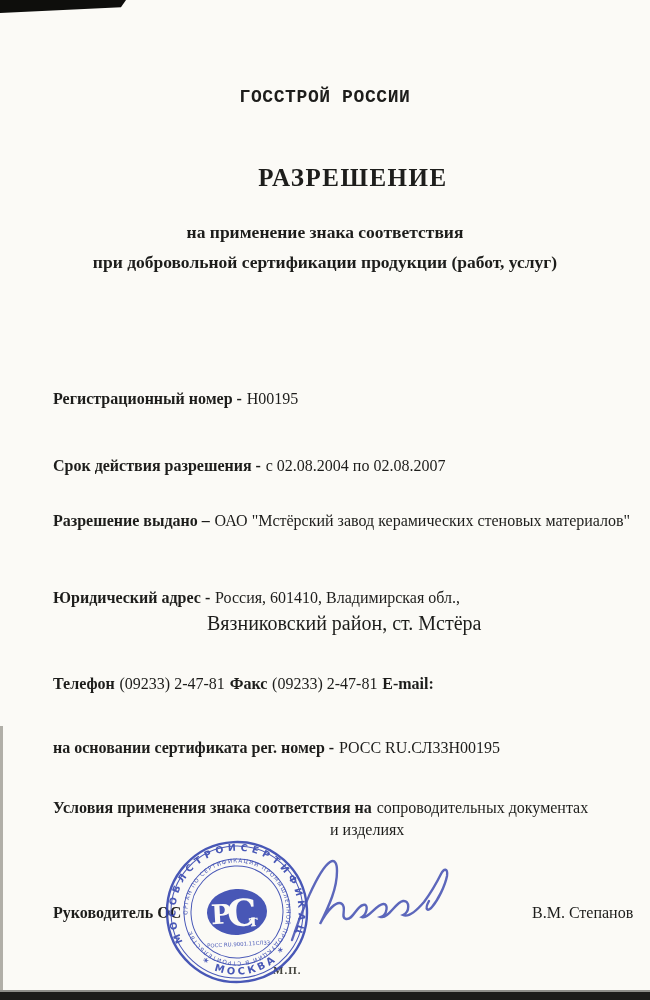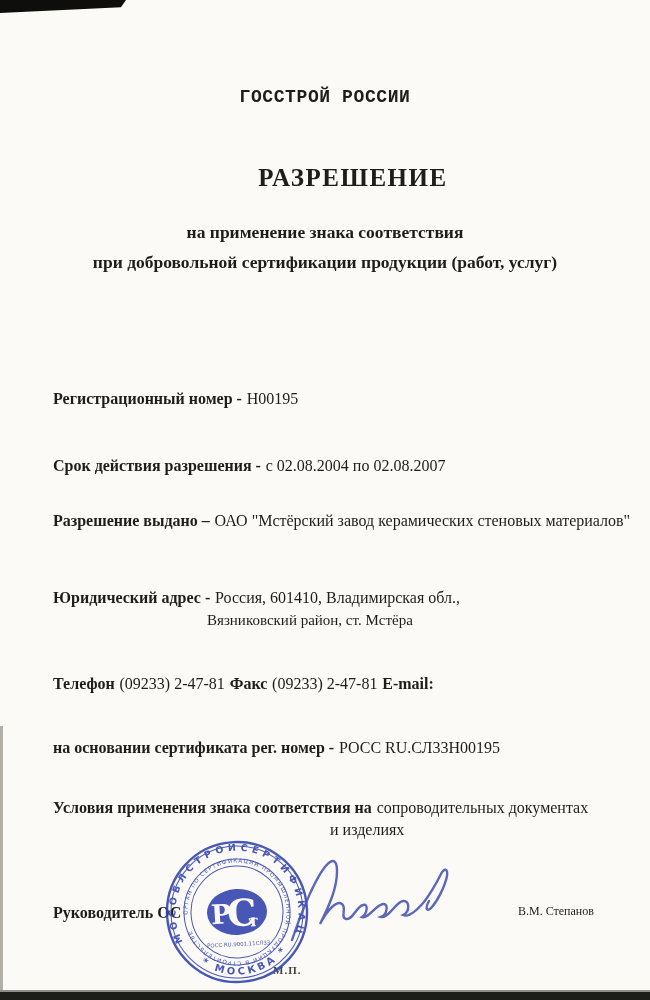--- a/index.html
+++ b/index.html
@@ -71,37 +71,37 @@
     <span class="b">Срок действия разрешения -</span><span>с 02.08.2004 по 02.08.2007</span>
   </div>
 
   <div class="abs body-line line" style="top:512px">
     <span class="b">Разрешение выдано –</span><span>ОАО "Мстёрский завод керамических стеновых материалов"</span>
   </div>
 
   <div class="abs body-line line" style="top:589px">
     <span class="b">Юридический адрес -</span><span>Россия, 601410, Владимирская обл.,</span>
   </div>
-  <div class="abs" style="top:612px;left:207px;font-size:15px">Вязниковский район, ст. Мстёра</div>
+  <div class="abs" style="top:612px;left:207px;font-size:20px">Вязниковский район, ст. Мстёра</div>
 
   <div class="abs body-line line" style="top:675px">
     <span class="b">Телефон</span><span>(09233) 2-47-81</span><span class="b">Факс</span><span>(09233) 2-47-81</span><span class="b">E-mail:</span>
   </div>
 
   <div class="abs body-line line" style="top:739px">
     <span class="b">на основании сертификата рег. номер -</span><span>РОСС RU.СЛ33Н00195</span>
   </div>
 
   <div class="abs body-line line" style="top:799px">
     <span class="b">Условия применения знака соответствия на</span><span>сопроводительных документах</span>
   </div>
   <div class="abs" style="top:821px;left:330px;font-size:16px">и изделиях</div>
 
   <div class="abs body-line b" style="top:904px">Руководитель ОС</div>
-  <div class="abs" style="top:904px;left:518px;font-size:12px">В.М. Степанов</div>
+  <div class="abs" style="top:904px;left:532px;font-size:16px">В.М. Степанов</div>
 
   <div class="abs seal-note">М.П.</div>
 
   <svg class="stamp-svg" viewBox="-81 -80 162 160">
     <g fill="none" stroke="#3546b0">
       <circle r="70" stroke-width="2.4"></circle>
       <circle r="66" stroke-width="1"></circle>
       <circle r="53" stroke-width="1"></circle>
       <circle r="46" stroke-width="1"></circle>
     </g>

